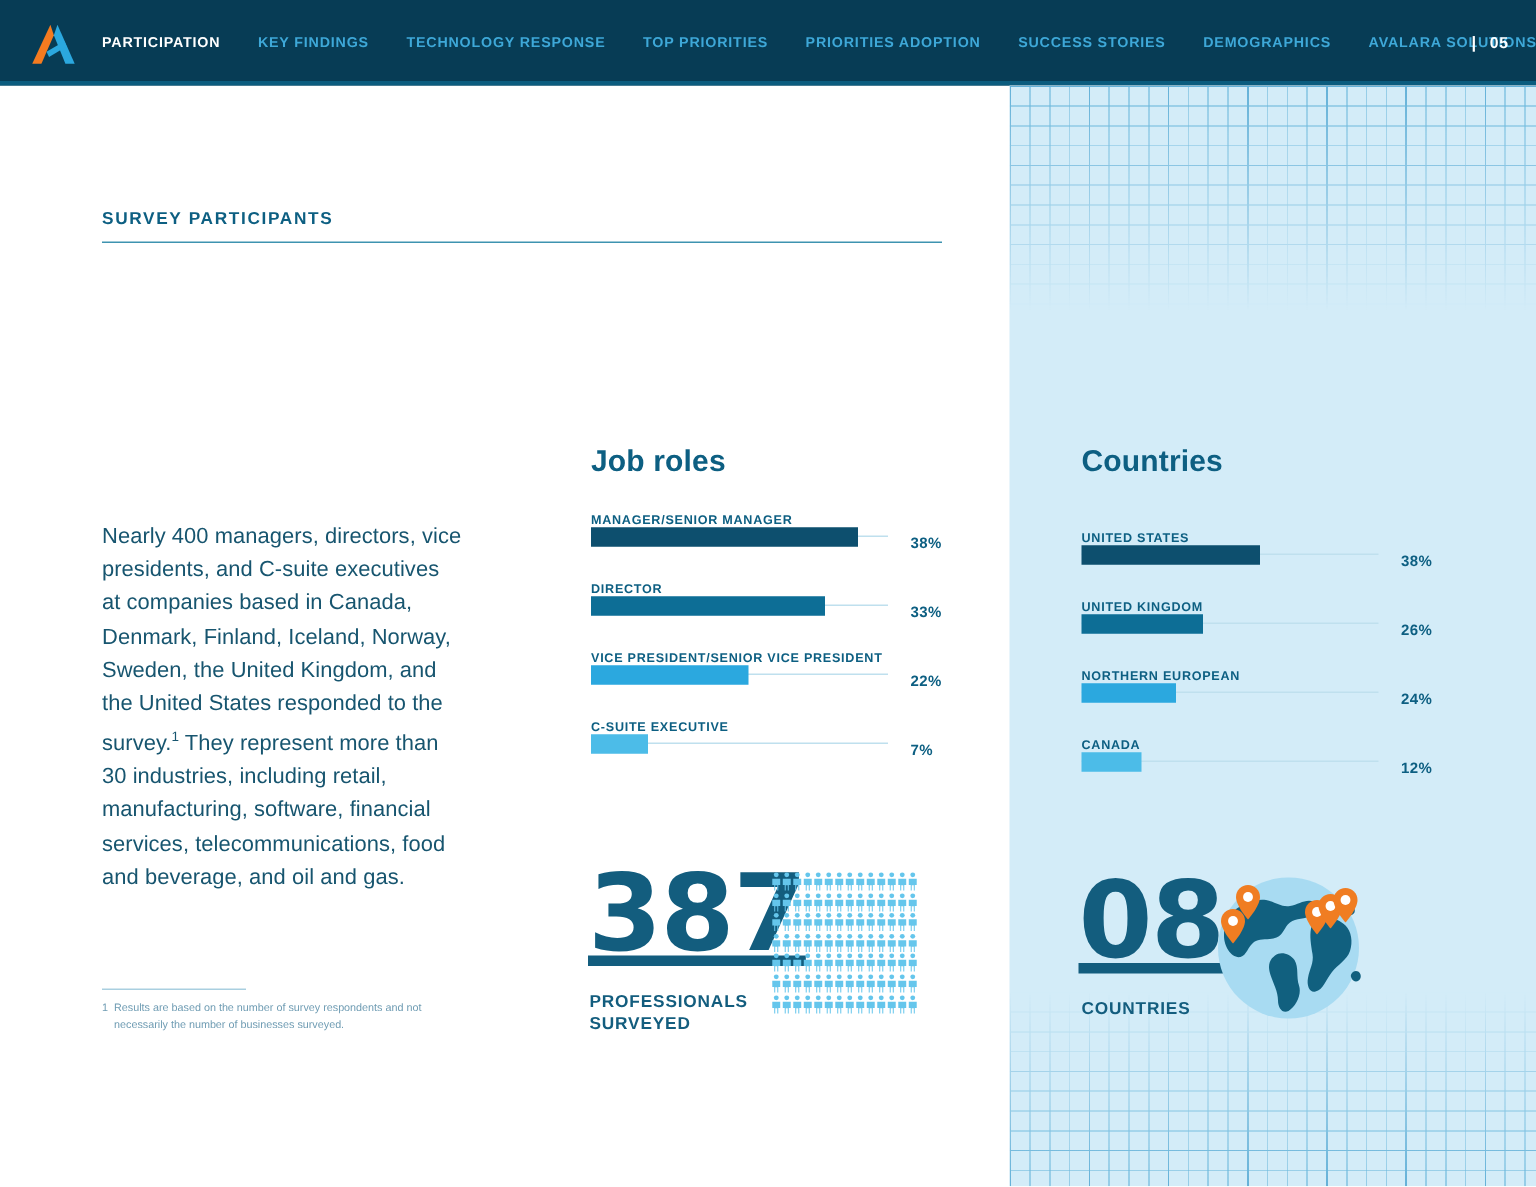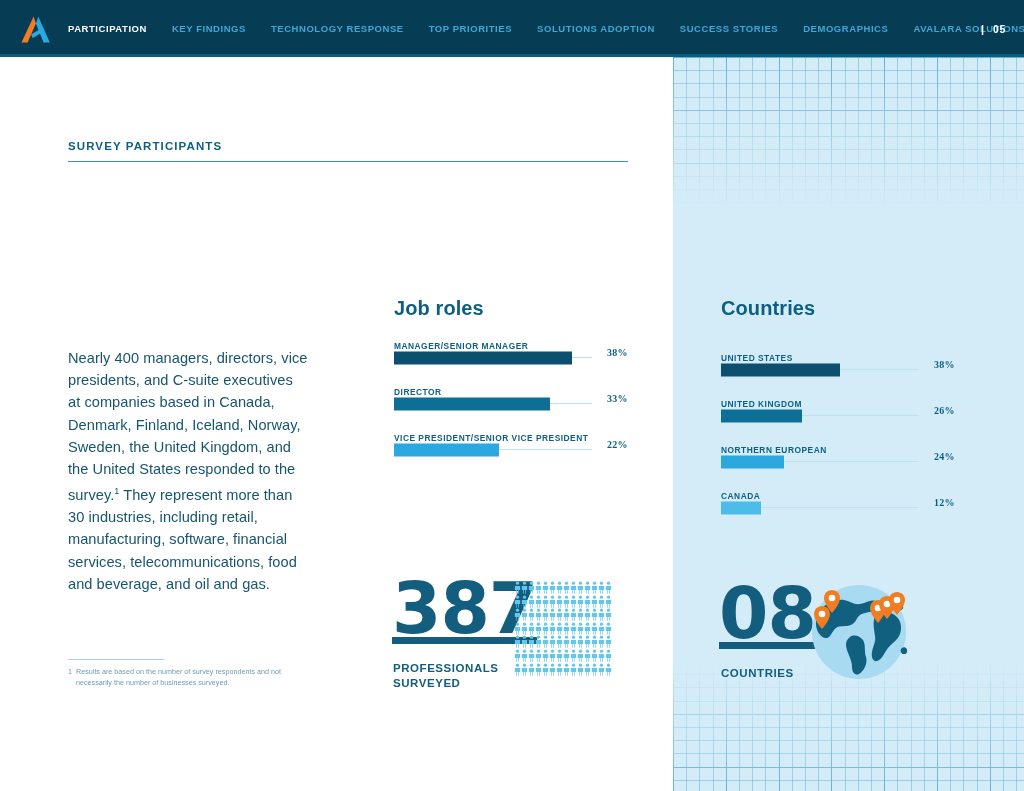--- a/index.html
+++ b/index.html
@@ -174,21 +174,21 @@
 
   .bar-row { position: relative; height: 46px; }
   .bar-label {
     font-size: 8.4px;
     font-weight: bold;
     letter-spacing: 0.5px;
     color: #0d5f82;
     white-space: nowrap;
     margin-bottom: 6px;
   }
-  .bar-line { position: relative; display: flex; align-items: flex-end; font-family: Liberation Serif, serif; }
+  .bar-line { position: relative; display: flex; align-items: flex-start; }
   .bar-track {
     position: relative;
     width: 198px;
     height: 1px;
     background: #bfe0ee;
   }
   .bar-fill {
     position: absolute;
     left: 0; top: 50%;
     transform: translateY(-50%);
@@ -252,21 +252,21 @@
       <path d="M12.6 1.5 L0.5 27.5 L6.6 27.5 L14.9 8.5 Z" fill="#f47b20"></path>
       <path d="M14.9 8.5 L22.6 27.5 L28.8 27.5 L17.3 1.5 Z" fill="#2ba8df"></path>
       <path d="M10.0 19.5 L22.0 12.5 L23.4 16.0 L11.7 23.0 Z" fill="#2ba8df"></path>
     </svg>
 
     <div id="nav-items">
       <div class="nav-item active">PARTICIPATION</div>
       <div class="nav-item">KEY FINDINGS</div>
       <div class="nav-item">TECHNOLOGY RESPONSE</div>
       <div class="nav-item">TOP PRIORITIES</div>
-      <div class="nav-item">SOLUTIONS ADOPTION</div>
+      <div class="nav-item">PRIORITIES ADOPTION</div>
       <div class="nav-item">SUCCESS STORIES</div>
       <div class="nav-item">DEMOGRAPHICS</div>
       <div class="nav-item">AVALARA SOLUTIONS</div>
     </div>
 
     <div id="page-num-wrap">
       <span id="page-sep">|</span>
       <span id="page-num">05</span>
     </div>
   </div>
@@ -313,20 +313,29 @@
     <div class="bar-row">
       <div class="bar-label">VICE PRESIDENT/SENIOR VICE PRESIDENT</div>
       <div class="bar-line">
         <div class="bar-track">
           <div class="bar-fill" style="width:53%;background:#2ba8df"></div>
         </div>
         <div class="bar-value">22%</div>
       </div>
     </div>
 
+    <div class="bar-row">
+      <div class="bar-label">C-SUITE EXECUTIVE</div>
+      <div class="bar-line">
+        <div class="bar-track">
+          <div class="bar-fill" style="width:19%;background:#4cbce8"></div>
+        </div>
+        <div class="bar-value">7%</div>
+      </div>
+    </div>
   </div>
 
   <div class="chart-heading" id="countries-heading">Countries</div>
   <div class="bars" id="countries-bars">
 
     <div class="bar-row">
       <div class="bar-label">UNITED STATES</div>
       <div class="bar-line">
         <div class="bar-track">
           <div class="bar-fill" style="width:60%;background:#0d4f6e"></div>

